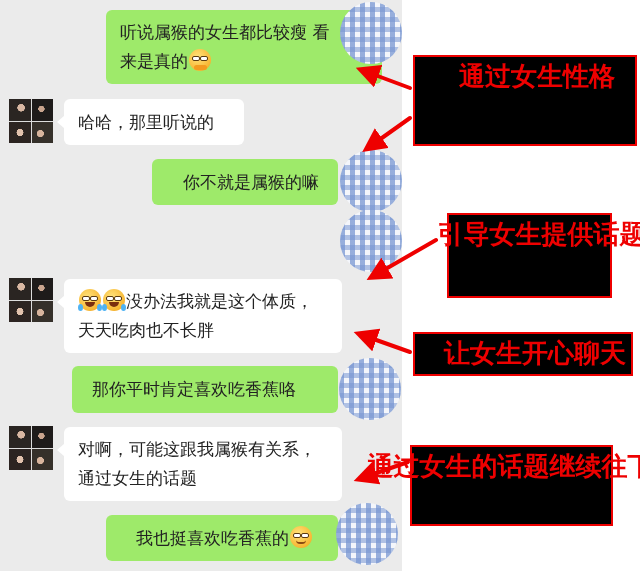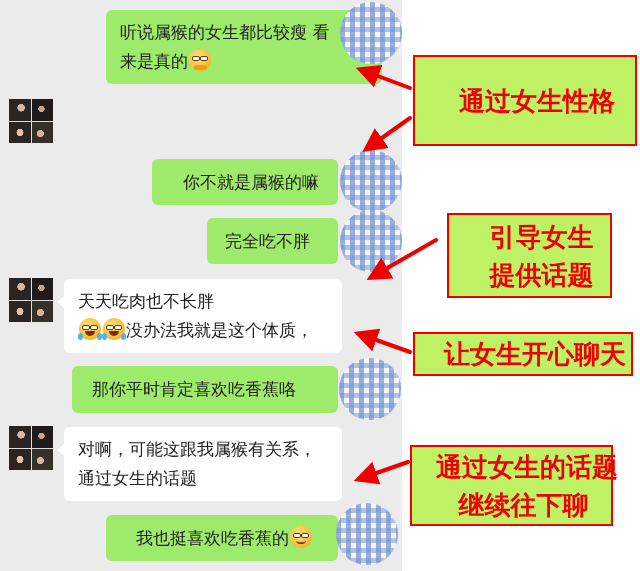--- a/index.html
+++ b/index.html
@@ -69,24 +69,24 @@
       position: absolute; width: 44px; height: 44px;
       display: grid; grid-template-columns: 1fr 1fr; grid-template-rows: 1fr 1fr; gap: 1px;
       background: #ddd;
     }
     .avatar-her .cell { background: radial-gradient(circle at 55% 40%, #d9b8a3 0 20%, #2a2522 22% 100%); }
     .avatar-her .cell:nth-child(2) { background: radial-gradient(circle at 45% 45%, #c9a48e 0 18%, #1e1b1a 20% 100%); }
     .avatar-her .cell:nth-child(3) { background: radial-gradient(circle at 50% 50%, #e2c2ad 0 22%, #2c2421 24% 100%); }
     .avatar-her .cell:nth-child(4) { background: radial-gradient(circle at 40% 55%, #d7b49d 0 20%, #35302a 22% 100%); }
 
     .note {
-      position: absolute; border: 2px solid #ee0000; background: #bef264;
+      position: absolute; border: 2px solid #ee0000; background: #000000;
       color: #ee0000; font-weight: bold; text-align: center;
       font-size: 26px; line-height: 38px; white-space: nowrap;
-      display: flex; flex-direction: column; justify-content: center; padding-left: 24px;
+      display: flex; flex-direction: row; justify-content: center; padding-left: 24px;
     }
 
     .arrows { position: absolute; left: 0; top: 0; width: 640px; height: 571px; pointer-events: none; }
   </style>
 </head>
 <body>
 
 <div class="chat-pane">
 
   <div class="bubble sent multi" style="left:62px; top:10px; width:276px; height:74px; padding-left:14px;margin-left:44px;">
@@ -96,41 +96,41 @@
     </div>
   </div>
   <div class="avatar-me" style="left:340px; top:2px;"></div>
 
   <div class="avatar-her" style="left:9px; top:99px;">
     <div class="cell"></div>
       <div class="cell"></div>
       <div class="cell"></div>
       <div class="cell"></div>
   </div>
+  <div class="bubble recv" style="left:64px; top:99px; width:180px; height:46px;">
+    <span class="text">哈哈，那里听说的</span>
+  </div>
 
   <div class="bubble sent" style="left:152px; top:159px; width:186px; height:46px; padding-left:31px;">
     <span class="text">你不就是属猴的嘛</span>
   </div>
   <div class="avatar-me" style="left:340px; top:150px;"></div>
 
-  <div class="bubble sent" style="left:207px; top:218px; width:131px; height:46px; padding-left:18px;">
-    <span class="text">完全吃不胖</span>
-  </div>
   <div class="avatar-me" style="left:340px; top:210px;"></div>
 
   <div class="avatar-her" style="left:9px; top:278px;">
     <div class="cell"></div>
       <div class="cell"></div>
       <div class="cell"></div>
       <div class="cell"></div>
   </div>
   <div class="bubble recv multi" style="left:64px; top:279px; width:278px; height:74px;">
     <div>
+      <span class="text"><span class="emoji laugh"><span class="mouth"></span><span class="tear-l"></span><span class="tear-r"></span></span><span class="emoji laugh"><span class="mouth"></span><span class="tear-l"></span><span class="tear-r"></span></span><span>没办法我就是这个体质，</span></span>
       <span class="text">天天吃肉也不长胖</span>
-      <span class="text"><span class="emoji laugh"><span class="mouth"></span><span class="tear-l"></span><span class="tear-r"></span></span><span class="emoji laugh"><span class="mouth"></span><span class="tear-l"></span><span class="tear-r"></span></span><span>没办法我就是这个体质，</span></span>
     </div>
   </div>
 
   <div class="bubble sent" style="left:72px; top:366px; width:266px; height:47px; padding-left:20px;">
     <span class="text">那你平时肯定喜欢吃香蕉咯</span>
   </div>
   <div class="avatar-me" style="left:339px; top:358px;"></div>
 
   <div class="avatar-her" style="left:9px; top:426px;">
     <div class="cell"></div>

